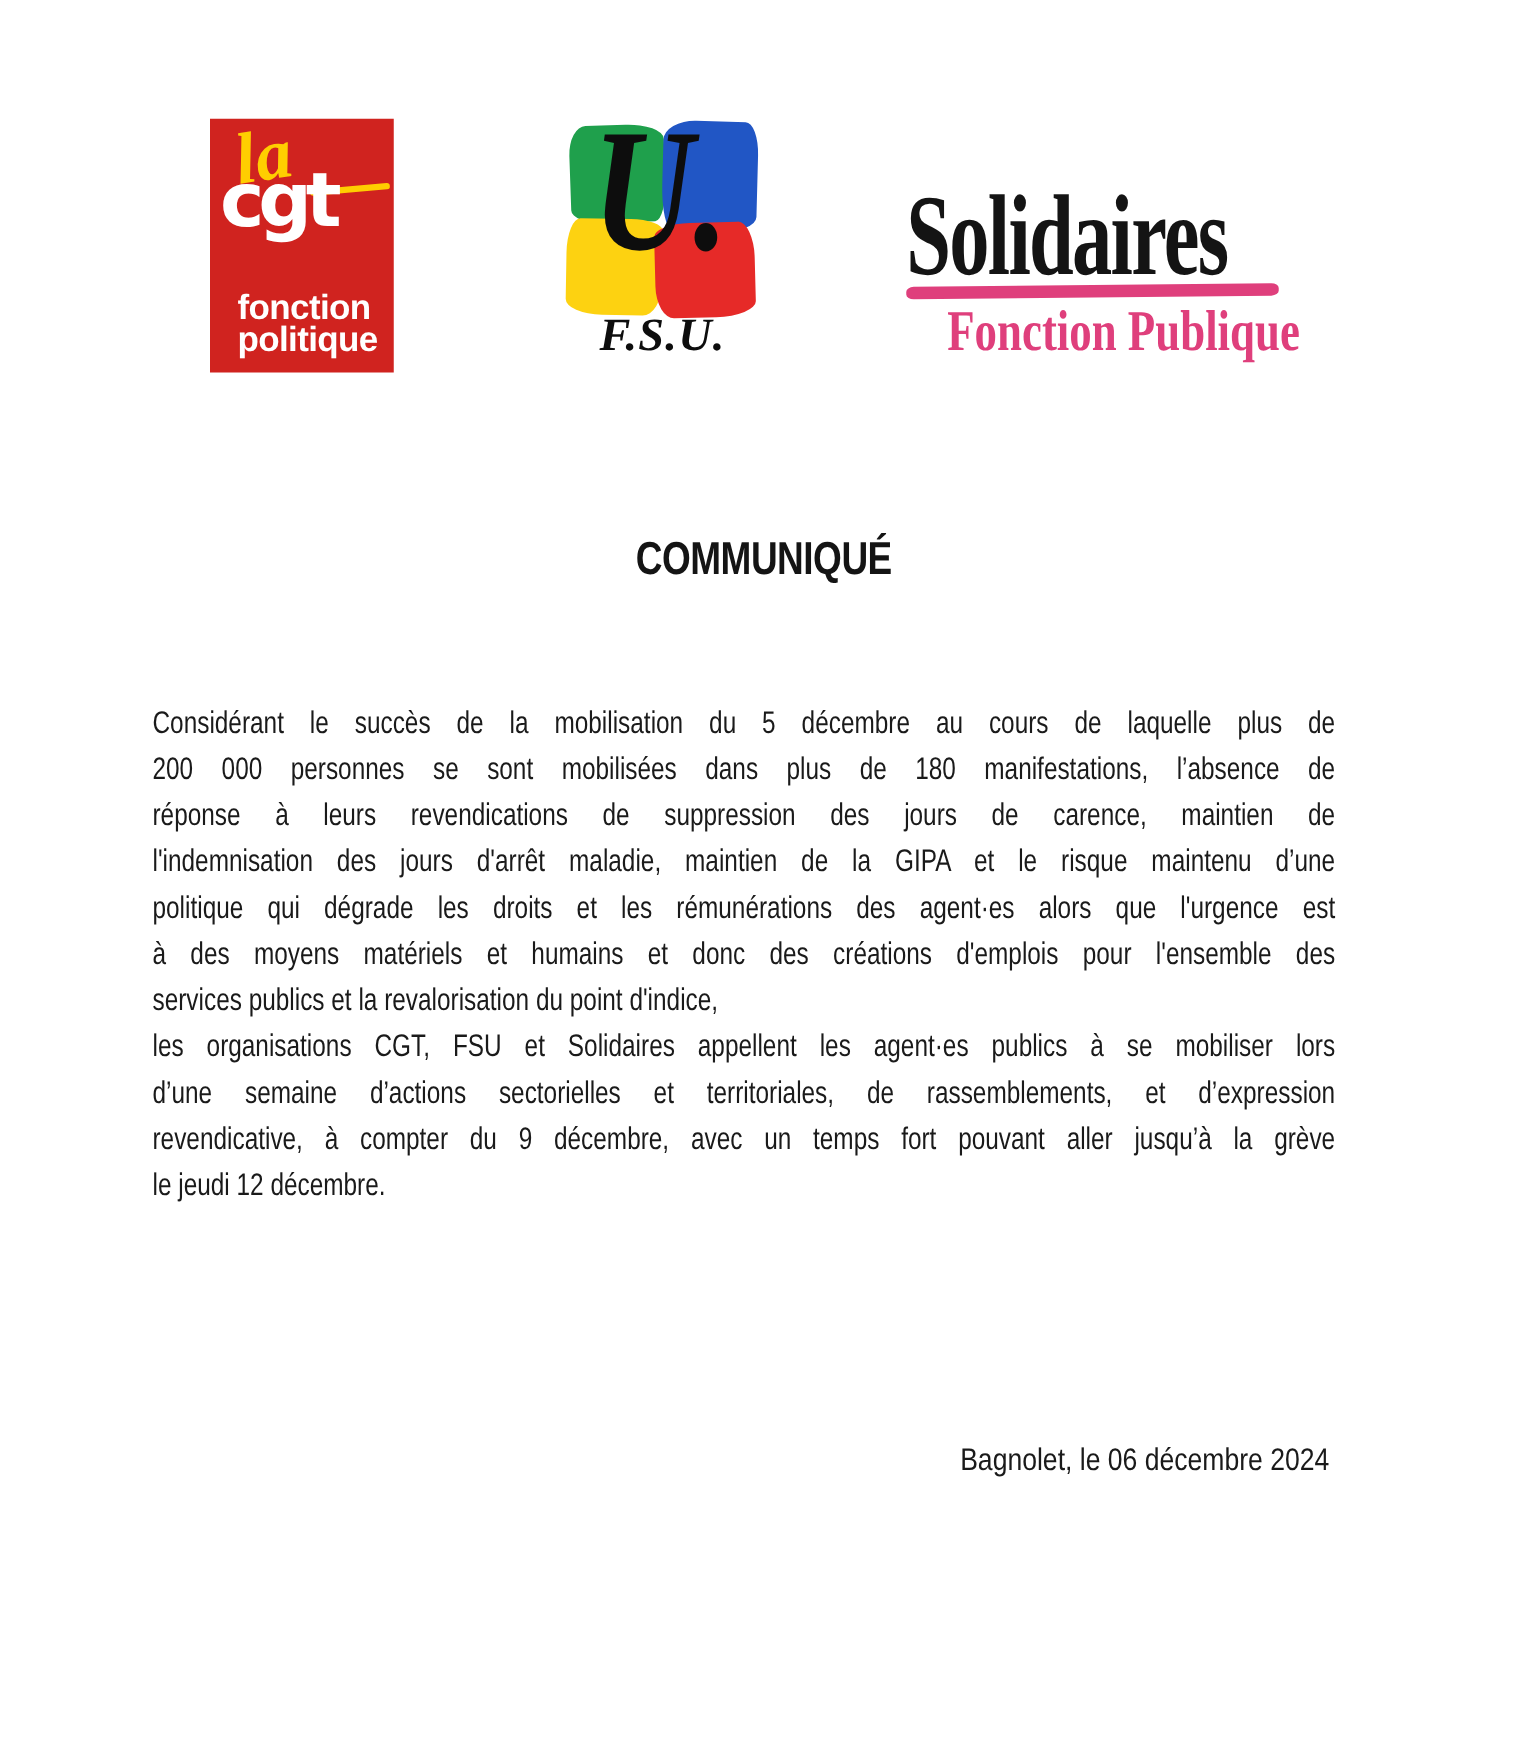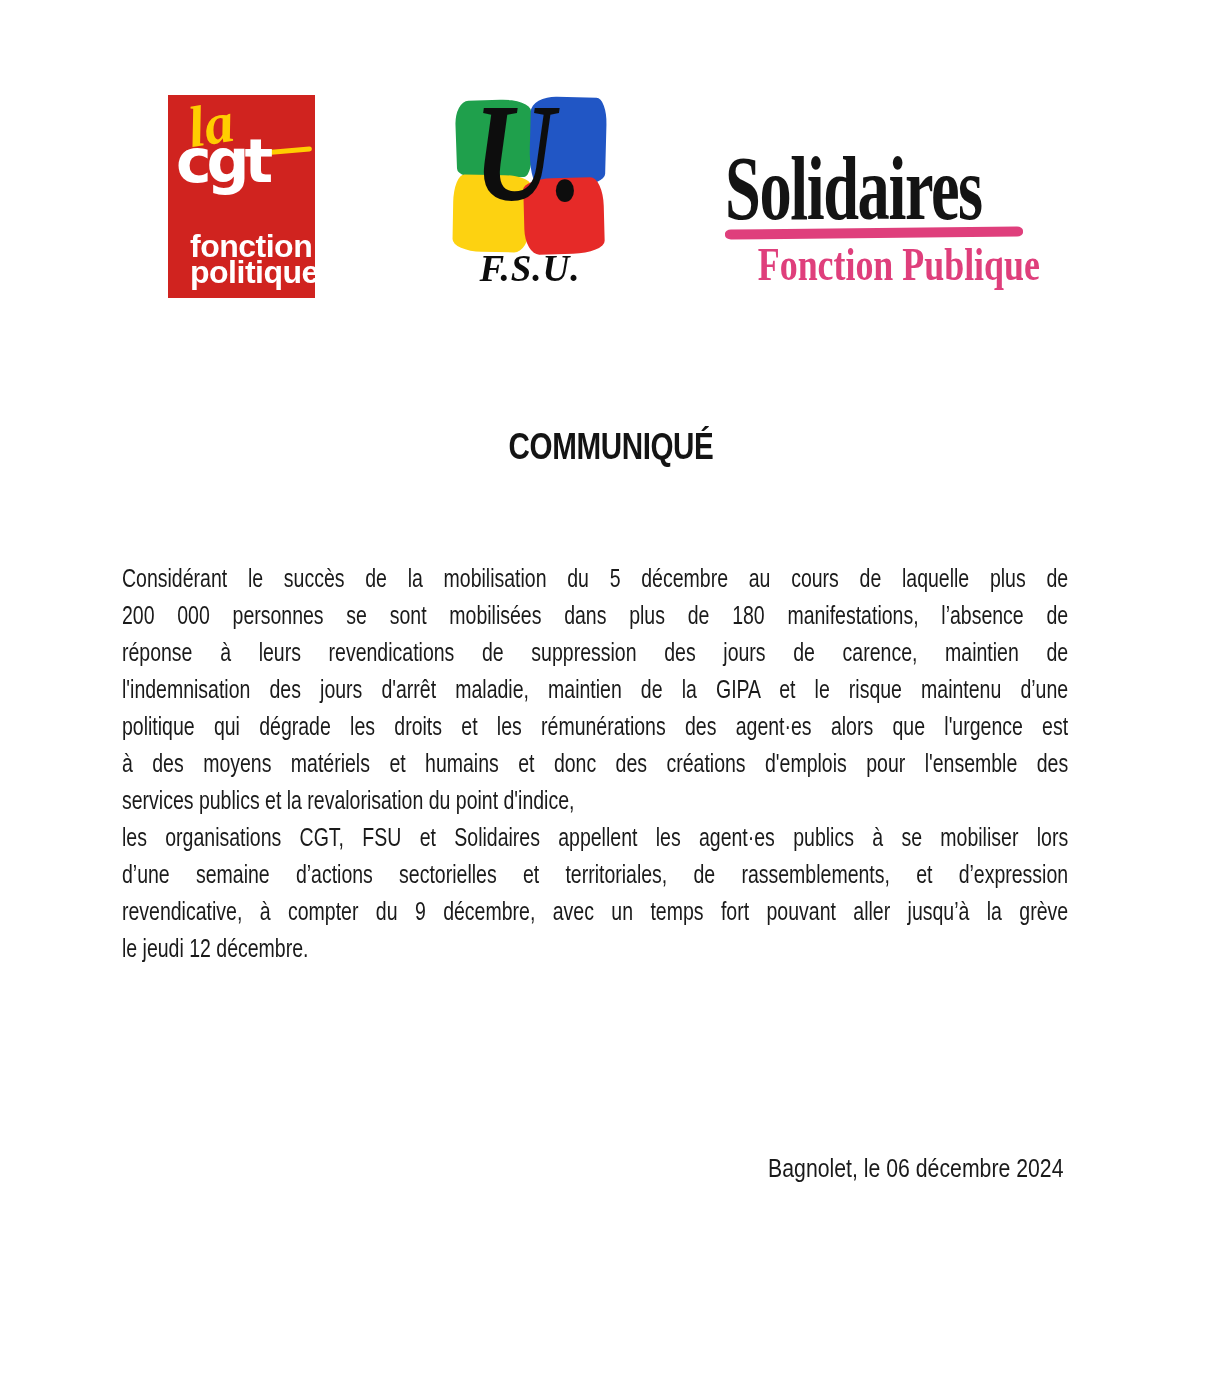--- a/index.html
+++ b/index.html
@@ -15,21 +15,21 @@
               background:#d0231f; overflow:hidden; }
   .cgt-la { position:absolute; left:20px; top:-2px; color:#ffce00;
             font-family:"Liberation Serif", serif; font-style:italic; font-weight:bold;
             font-size:58px; line-height:1.1; transform:rotate(-9deg); }
   .cgt-tail { position:absolute; left:80px; top:54px; width:64px; height:5px;
               background:#ffce00; border-radius:3px; transform:rotate(-5deg); }
   .cgt-acronym { position:absolute; left:8px; top:36px; color:#ffffff;
                  font-family:"DejaVu Sans", sans-serif; font-weight:bold;
                  font-size:60px; line-height:1; letter-spacing:-5px; }
   .cgt-sub { position:absolute; left:22px; bottom:13px; color:#ffffff;
-             font-weight:bold; font-size:32px; line-height:26px; letter-spacing:-0.5px; }
+             font-weight:bold; font-size:28px; line-height:26px; letter-spacing:-0.5px; }
 
   
   .fsu-logo { position:absolute; left:452px; top:95px; width:154px; height:200px; }
   .fsu-sq { position:absolute; }
   .fsu-green  { left:4px;  top:5px;  width:76px; height:78px; transform:rotate(-2deg);
                 border-radius:18% 40% 12% 34% / 30% 16% 40% 14%; }
   .fsu-blue   { left:78px; top:2px;  width:76px; height:88px; transform:rotate(1.5deg);
                 border-radius:34% 14% 38% 12% / 18% 30% 14% 42%; }
   .fsu-yellow { left:1px;  top:80px; width:77px; height:77px; transform:rotate(1deg);
                 border-radius:14% 34% 20% 38% / 36% 12% 34% 16%; }

